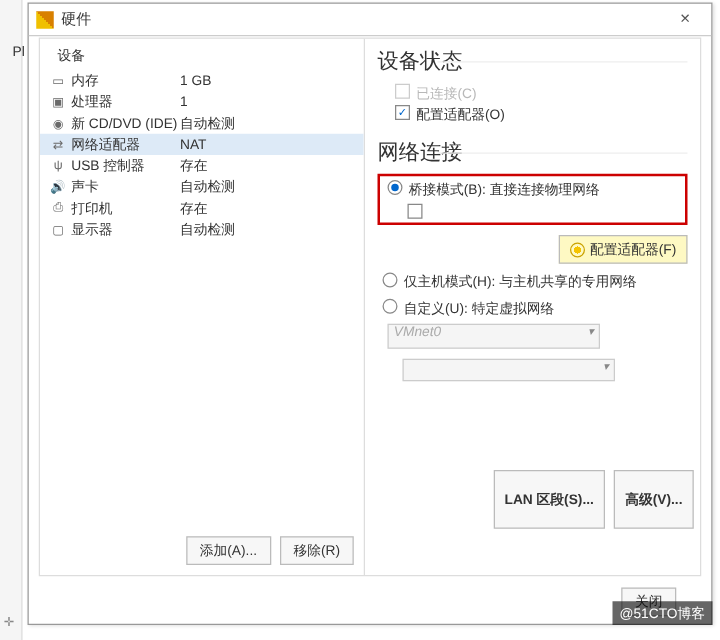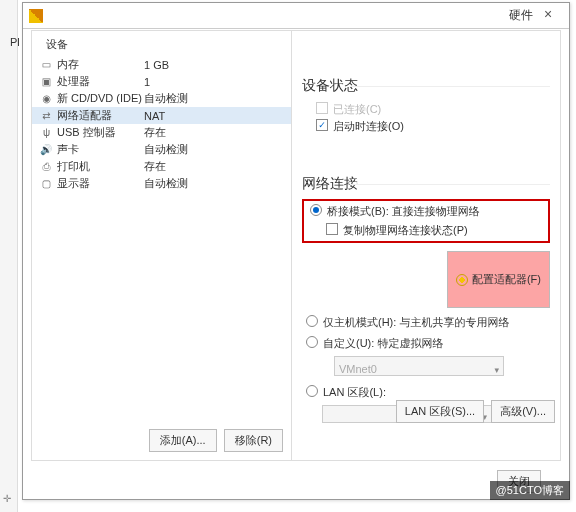--- a/index.html
+++ b/index.html
@@ -3,56 +3,56 @@
 <meta charset="utf-8">
 <style>
 * { box-sizing: border-box; margin: 0; padding: 0; }
 body { font-family: "Microsoft YaHei", "Segoe UI", sans-serif; font-size: 11px; color: #333; background: #fff; width: 576px; height: 512px; overflow: hidden; position: relative; }
 .left-strip { position: absolute; left: 0; top: 0; width: 18px; height: 100%; background: #f5f5f5; border-right: 1px solid #ddd; }
 .left-strip .pl { position: absolute; top: 36px; left: 10px; font-size: 11px; }
 .left-strip .arrow { position: absolute; bottom: 8px; left: 3px; font-size: 10px; color: #888; }
 .dialog { position: absolute; left: 22px; top: 2px; right: 6px; bottom: 12px; background: #fff; border: 1px solid #999; box-shadow: 1px 1px 3px rgba(0,0,0,0.15); }
 .titlebar { height: 26px; border-bottom: 1px solid #ccc; display: flex; align-items: center; padding: 0 6px; }
 .titlebar .ticon { width: 14px; height: 14px; background: linear-gradient(45deg,#f0c000 50%,#d88000 50%); margin-right: 6px; }
-.titlebar .ttext { flex: 1; font-size: 12px; text-align: right; }
+.titlebar .ttext { flex: 1; font-size: 12px; }
 .titlebar .close { width: 30px; height: 20px; text-align: center; font-size: 14px; color: #555; cursor: pointer; }
 .body { position: absolute; top: 27px; left: 8px; right: 8px; bottom: 38px; border: 1px solid #ddd; background: #fff; display: flex; }
 .left-pane { width: 260px; border-right: 1px solid #ddd; display: flex; flex-direction: column; }
 .list-head { display: flex; font-size: 11px; color: #333; padding: 6px 4px 4px 14px; }
 .list-head .c1 { width: 110px; }
 .list-head .c2 { flex: 1; }
 .device-list { flex: 1; overflow: hidden; }
 .dev-row { display: flex; align-items: center; padding: 1px 4px 1px 8px; height: 17px; }
 .dev-row.selected { background: #ddeaf7; }
 .dev-row .icon { width: 13px; height: 13px; margin-right: 4px; color: #6a6a6a; display: inline-flex; align-items: center; justify-content: center; font-size: 10px; }
 .dev-row .c1 { width: 104px; display: flex; align-items: center; }
 .dev-row .c2 { flex: 1; color: #333; }
 .left-buttons { padding: 8px; text-align: right; }
 .btn { display: inline-block; border: 1px solid #bbb; background: #f7f7f7; padding: 3px 10px; font-size: 11px; cursor: pointer; margin-left: 4px; }
 .right-pane { flex: 1; padding: 6px 10px; overflow: hidden; }
 .group { margin-bottom: 10px; }
-.group-title { font-size: 14px; color: #333; position: relative; margin-bottom: 6px; margin-top: 40px; }
+.group-title { font-size: 17px; color: #333; position: relative; margin-bottom: 6px; }
 .group-title::after { content: ""; position: absolute; left: 48px; right: 0; top: 50%; border-top: 1px solid #eee; }
 .cb-row, .radio-row { display: flex; padding: 1px 0 1px 14px; font-size: 11px; }
 .cb-row .box { width: 12px; height: 12px; border: 1px solid #888; margin-right: 5px; display: inline-flex; align-items: center; justify-content: center; font-size: 9px; color: #0066cc; }
 .cb-row.disabled .box { border-color: #ccc; }
 .cb-row.disabled .lbl { color: #b8b8b8; }
 .radio-row { padding-left: 4px; margin-bottom: 4px; }
 .radio-row .rad { width: 12px; height: 12px; border: 1px solid #888; border-radius: 50%; margin-right: 5px; display: inline-flex; align-items: center; justify-content: center; }
 .radio-row .rad.checked::after { content: ""; width: 6px; height: 6px; background: #0066cc; border-radius: 50%; }
 .highlight-box { border: 2px solid #cc0000; padding: 2px 2px 2px 2px; margin-bottom: 6px; }
 .highlight-box .radio-row { margin-bottom: 2px; }
 .sub-cb { padding-left: 20px; }
 .config-btn { float: right; margin-top: 2px; }
-.config-btn .btn { background: #fca5a5; border: 1px solid #bbb; padding: 20px 8px; display: inline-flex; align-items: center; }
+.config-btn .btn { background: #fef9c3; border: 1px solid #bbb; padding: 3px 8px; display: inline-flex; align-items: center; }
 .config-btn .gear { width: 12px; height: 12px; background: radial-gradient(circle,#f5c400 40%, transparent 41%); border: 1px solid #caa200; border-radius: 50%; margin-right: 4px; }
-.dropdown { margin: 2px 0 8px 32px; width: 170px; height: 20px; border: 1px solid #ccc; background: #f5f5f5; color: #aaa; font-size: 11px; padding: 0 4px; display: flex; align-items: flex-end; justify-content: space-between; }
+.dropdown { margin: 2px 0 8px 8px; width: 170px; height: 20px; border: 1px solid #ccc; background: #f5f5f5; color: #aaa; font-size: 11px; padding: 0 4px; display: flex; align-items: flex-start; justify-content: space-between; font-style: italic; }
 .dropdown .chev { font-size: 9px; color: #888; }
 .bottom-right-btns { position: absolute; right: 14px; bottom: 76px; }
-.bottom-right-btns .btn { padding: 3px 8px; }
+.bottom-right-btns .btn { padding: 15px 8px; font-weight: bold; }
 .footer { position: absolute; bottom: 6px; right: 28px; }
 .watermark { position: absolute; right: 6px; bottom: 12px; color: #fff; background: rgba(0,0,0,0.6); padding: 2px 6px; font-size: 11px; text-align: right; }
 .lan-input { margin-left: 20px; width: 170px; height: 18px; border: 1px solid #ccc; background: #f5f5f5; }
 </style>
 </head>
 <body>
 
 <div class="left-strip">
   <span class="pl">Pl</span>
   <span class="arrow">✛</span>
@@ -136,35 +136,34 @@
 
     <div class="right-pane">
       <div class="group">
         <div class="group-title">设备状态</div>
         <div class="cb-row disabled">
           <span class="box"></span>
           <span class="lbl">已连接(C)</span>
         </div>
         <div class="cb-row">
           <span class="box">✓</span>
-          <span class="lbl">启动时连接(O)</span>
+          <span class="lbl">配置适配器(O)</span>
         </div>
       </div>
 
       <div class="group">
         <div class="group-title">网络连接</div>
 
         <div class="highlight-box">
           <div class="radio-row">
             <span class="rad checked"></span>
             <span>桥接模式(B): 直接连接物理网络</span>
           </div>
           <div class="cb-row sub-cb">
             <span class="box"></span>
-            <span class="lbl">复制物理网络连接状态(P)</span>
           </div>
         </div>
 
         <div class="config-btn">
           <span class="btn">
             <span class="gear"></span>
             <span>配置适配器(F)</span>
           </span>
         </div>
         <div style="clear:both;height:6px"></div>
@@ -174,24 +173,20 @@
           <span>仅主机模式(H): 与主机共享的专用网络</span>
         </div>
         <div class="radio-row">
           <span class="rad"></span>
           <span>自定义(U): 特定虚拟网络</span>
         </div>
         <div class="dropdown">
           <span>VMnet0</span>
           <span class="chev">▾</span>
         </div>
-        <div class="radio-row">
-          <span class="rad"></span>
-          <span>LAN 区段(L):</span>
-        </div>
         <div class="lan-input dropdown">
           <span></span>
           <span class="chev">▾</span>
         </div>
       </div>
     </div>
   </div>
 
   <div class="bottom-right-btns">
     <span class="btn">LAN 区段(S)...</span>

